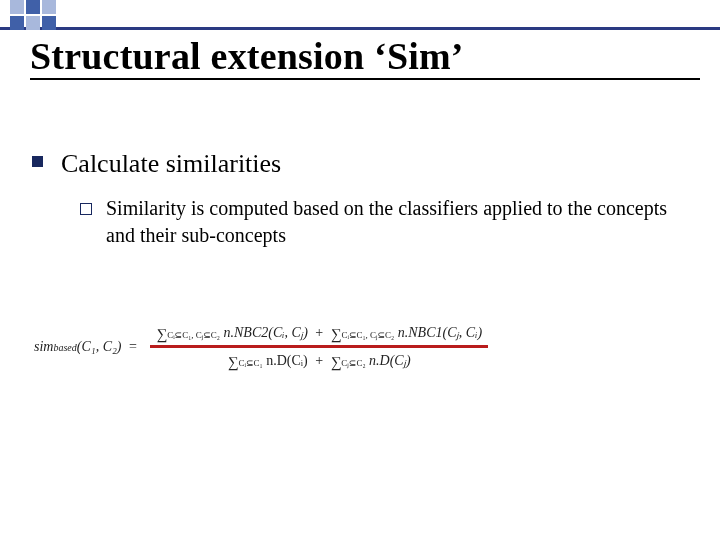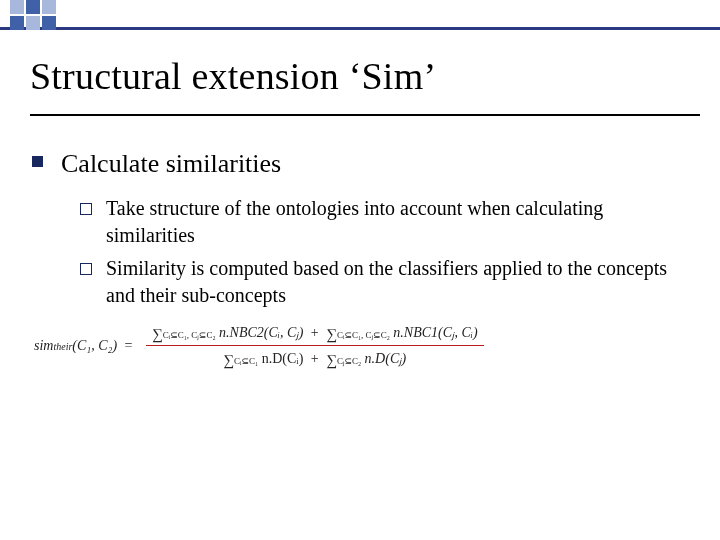--- a/index.html
+++ b/index.html
@@ -10,24 +10,24 @@
     color:#000;
     position:relative;
     overflow:hidden;
   }
   
   .decor{position:absolute;left:0;top:0;width:720px;height:36px}
   .decor .cube{position:absolute;background:#4060a8}
   .decor .cube.lt{background:#a8b8dc}
   .decor .line{position:absolute;background:#2a3a82}
   .title{
-    position:absolute;left:30px;top:54px;right:20px;
-    font-size:38px;font-weight:400;letter-spacing:.2px;
+    position:absolute;left:30px;top:34px;right:20px;
+    font-size:38px;font-weight:700;letter-spacing:.2px;
     border-bottom:2px solid #000;
-    padding-bottom:16px;
+    padding-bottom:0;
   }
   .body{
     position:absolute;left:32px;top:146px;right:30px;
     font-size:22px;line-height:1.35;
   }
   .lvl1{display:flex;align-items:flex-start;margin-bottom:14px}
   .lvl1 .b{width:11px;height:11px;background:#18285e;margin-top:10px;margin-right:18px;flex:0 0 auto}
   .lvl1 .t{font-size:26px}
   .lvl2{display:flex;align-items:flex-start;margin-left:48px;margin-bottom:6px}
   .lvl2 .b{width:10px;height:10px;border:1px solid #18285e;margin-top:8px;margin-right:14px;flex:0 0 auto}
@@ -37,21 +37,21 @@
     position:absolute;left:34px;top:320px;width:652px;
     font-family:"Times New Roman",serif;
     font-size:14px;color:#222;
   }
   .formula .lhs{
     display:inline-block;vertical-align:middle;
     font-style:italic;margin-right:6px;
   }
   .formula .lhs .sub{font-size:10px;font-style:italic}
   .frac{display:inline-block;vertical-align:middle;text-align:center}
-  .frac .num{display:block;border-bottom:1px solid #b91c1c;padding:2px 6px;white-space:nowrap}
+  .frac .num{display:block;border-bottom:3px solid #b91c1c;padding:2px 6px;white-space:nowrap}
   .frac .den{display:block;padding:2px 6px;white-space:nowrap}
   .sig{font-size:15px;display:inline-block;vertical-align:-2px}
   .ss{font-size:9px;vertical-align:-1px}
 </style>
 </head>
 <body>
 
 <div class="decor">
   <div class="line" style="left:0;top:27px;width:720px;height:3px"></div>
   <div class="cube lt" style="left:10px;top:0;width:14px;height:14px"></div>
@@ -64,31 +64,27 @@
 
 <div class="title">Structural extension ‘Sim’</div>
 
 <div class="body">
   <div class="lvl1">
     <div class="b"></div>
     <div class="t">Calculate similarities</div>
   </div>
   <div class="lvl2">
     <div class="b"></div>
-    <div class="t">Take structure of the ontologies into account when calculating similarities</div>
-  </div>
-  <div class="lvl2">
-    <div class="b"></div>
     <div class="t">Similarity is computed based on the classifiers applied to  the concepts and their sub-concepts</div>
   </div>
 </div>
 
 <div class="formula">
   <span class="lhs">
-    <span>sim</span><span class="sub">their</span><span>(C₁, C₂)</span>
+    <span>sim</span><span class="sub">based</span><span>(C₁, C₂)</span>
     <span style="font-style:normal;margin:0 4px">=</span>
   </span>
   <span class="frac">
     <span class="num">
       <span class="sig">∑</span><span class="ss">Cᵢ⊆C₁, Cⱼ⊆C₂</span>
       <span style="font-style:italic">n.NBC2(Cᵢ, Cⱼ)</span>
       <span style="margin:0 4px">+</span>
       <span class="sig">∑</span><span class="ss">Cᵢ⊆C₁, Cⱼ⊆C₂</span>
       <span style="font-style:italic">n.NBC1(Cⱼ, Cᵢ)</span>
     </span>

